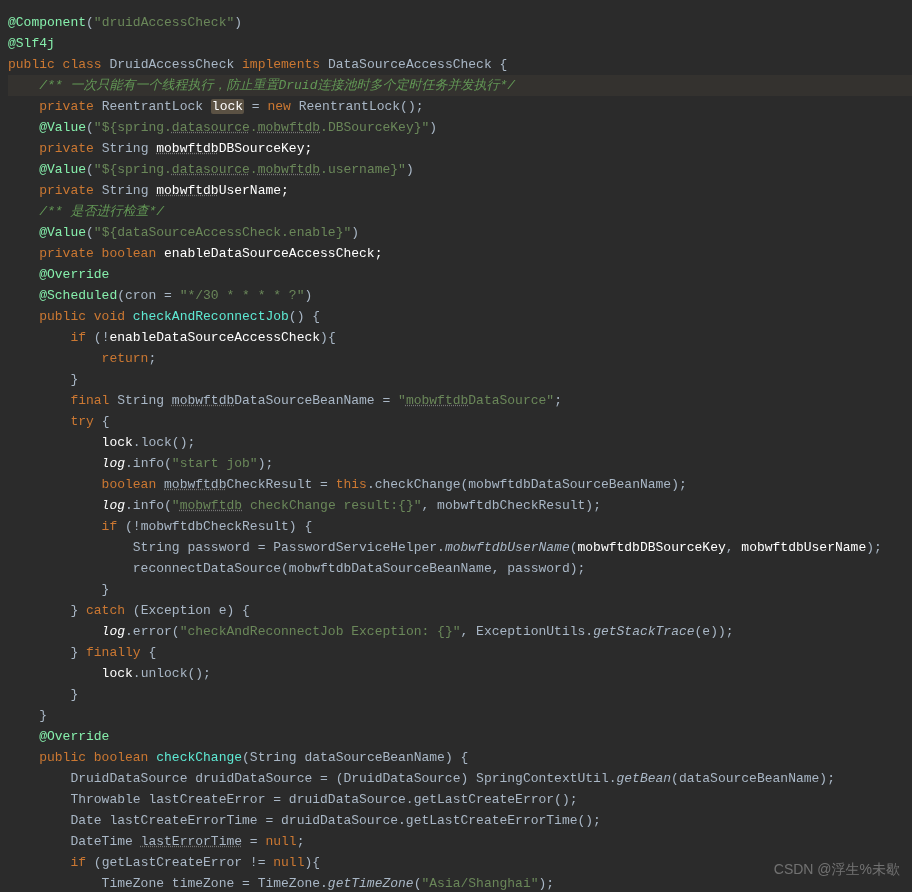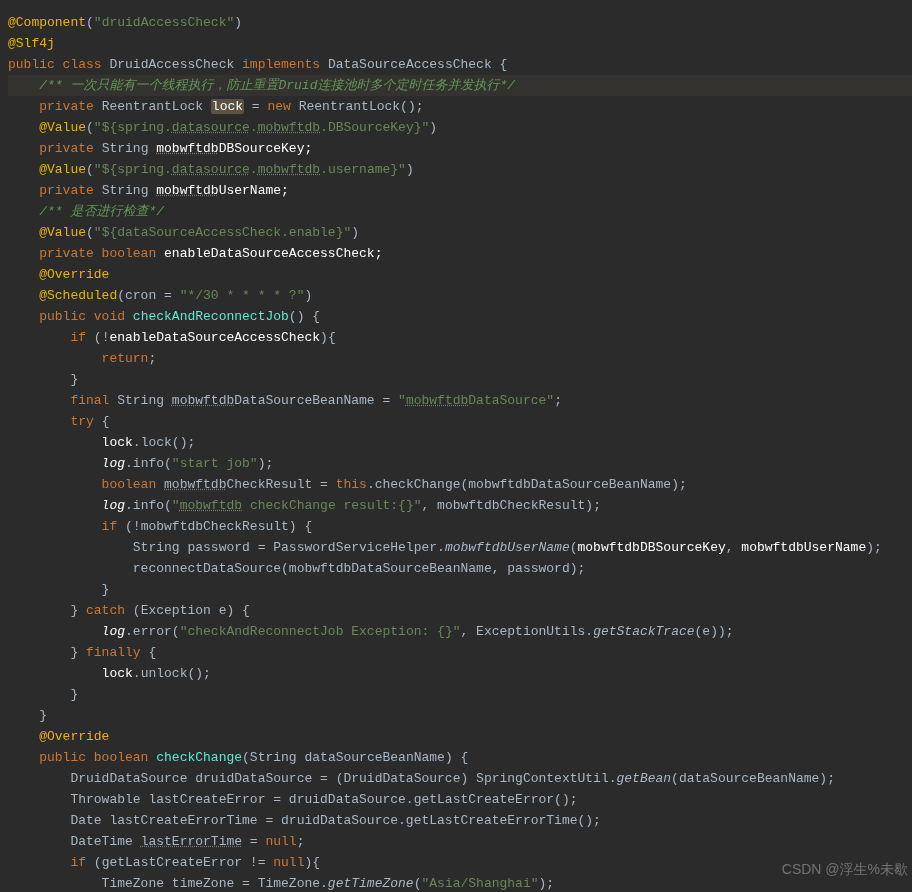--- a/index.html
+++ b/index.html
@@ -14,34 +14,34 @@
     height: 892px;
     overflow: hidden;
     position: relative;
   }
   pre {
     margin: 0;
     padding: 12px 0 0 8px;
     white-space: pre;
     font-family: inherit;
   }
-  .ann    { color: #eab308; text-align: right; }
+  .ann    { color: #86efac; text-align: right; }
   .kw     { color: #cc7832; }
   .str    { color: #6a8759; }
   .docgreen { color: #629755; font-style: italic; }
   .mtd    { color: #5eead4; }
   .fld    { color: #ffffff; }
   .ul     { text-decoration: underline; text-decoration-style: dotted; text-decoration-color:#777;margin-top:41px; }
   .sel    { background:#5b5244; padding:0 1px; border-radius:2px;}
   .italic { font-style: italic; }
   .hlline { background: rgba(120,110,80,0.12); display:inline-block; width:100%; }
   .watermark {
     position: absolute;
     bottom: 12px;
-    right: 4px;
+    right: 12px;
     color: rgba(200,200,200,0.45);
     font-family: sans-serif;
     font-size: 14px;
   }
 </style>
 </head>
 <body>
 
 <pre><span class="ann">@Component</span><span>(</span><span class="str">"druidAccessCheck"</span><span>)</span>
 <span class="ann">@Slf4j</span>

